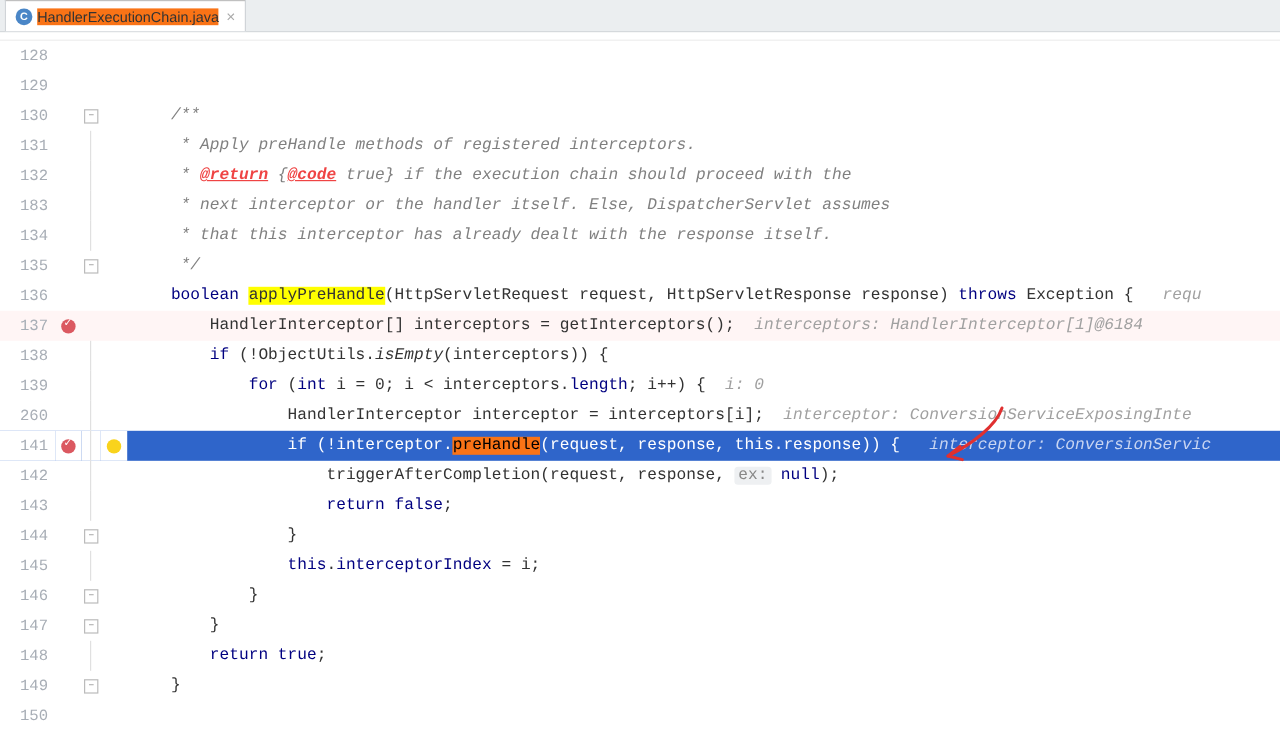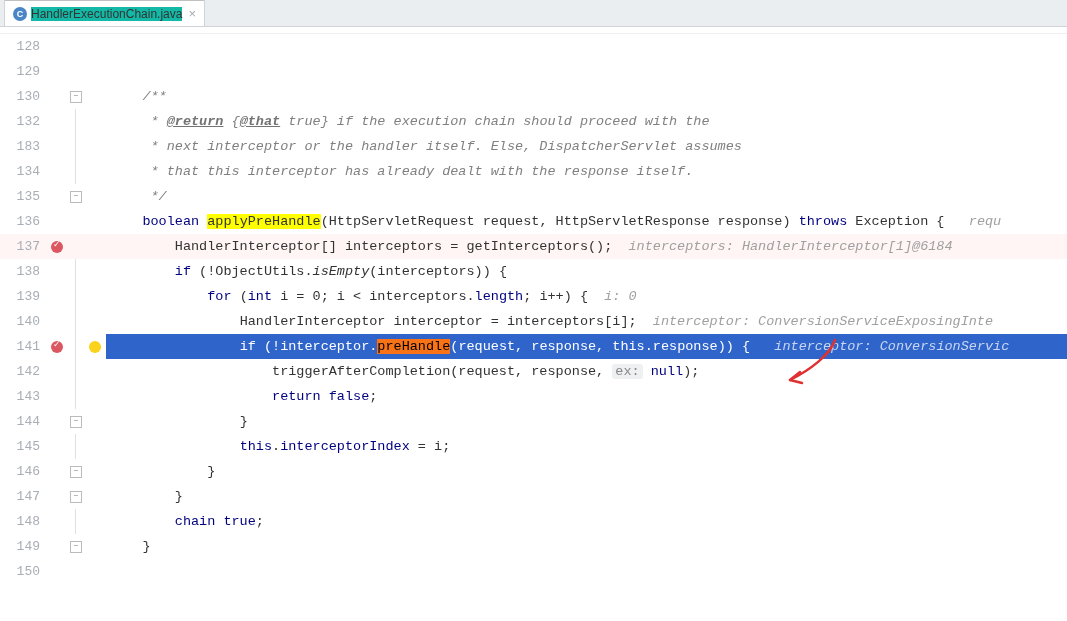--- a/index.html
+++ b/index.html
@@ -38,21 +38,21 @@
     border-radius: 50%;
     display: inline-flex;
     align-items: center;
     justify-content: center;
     color: #fff;
     font-size: 9px;
     font-weight: bold;
     margin-right: 4px;
   }
   .tab-label {
-    background: #14b8a6;
+    background: #f97316;
   }
   .tab-close {
     margin-left: 6px;
     color: #aaa;
     font-size: 13px;
     cursor: pointer;
   }
   .editor-row {
     display: flex;
     align-items: stretch;
@@ -147,21 +147,21 @@
   .selected-row .kw { color: #fff; }
   .selected-row .hint { color: #c8d5f2; font-style: italic; }
   .row-light { background: #fff5f5; align-items: center; }
   .hintbox {
     background: #eef0f2;
     border-radius: 3px;
     padding: 0 3px;
     font-style: normal;
     color: #888;
   }
-  .docTag { font-style: italic; text-decoration: underline; font-weight:bold; color:#737373;}
+  .docTag { font-style: italic; text-decoration: underline; font-weight:bold; color:#ef4444;}
   .arrow-svg {
     position: absolute;
     pointer-events: none;
   }
   .top-line {
     height: 6px;
     background: #fff;
     border-bottom: 1px solid #eee;
   }
 </style>
@@ -198,29 +198,38 @@
 <div class="editor-row">
   <div class="gutter-linenums">130</div>
   <div class="gutter-breakpoints"></div>
   <div class="gutter-fold">
         <div class="fold-toggle">−</div>
       </div>
   <div class="gutter-icons"></div>
   <div class="code">    <span class="comment">/**</span></div>
 </div>
 
+<div class="editor-row">
+  <div class="gutter-linenums">131</div>
+  <div class="gutter-breakpoints"></div>
+  <div class="gutter-fold">
+        <div class="fold-line"></div>
+      </div>
+  <div class="gutter-icons"></div>
+  <div class="code">    <span class="comment"> * Apply preHandle methods of registered interceptors.</span></div>
+</div>
 
 <div class="editor-row">
   <div class="gutter-linenums">132</div>
   <div class="gutter-breakpoints"></div>
   <div class="gutter-fold">
         <div class="fold-line"></div>
       </div>
   <div class="gutter-icons"></div>
-  <div class="code">    <span class="comment"><span> * </span><span class="docTag">@return</span><span> {</span><span class="docTag">@that</span><span> true} if the execution chain should proceed with the</span></span></div>
+  <div class="code">    <span class="comment"><span> * </span><span class="docTag">@return</span><span> {</span><span class="docTag">@code</span><span> true} if the execution chain should proceed with the</span></span></div>
 </div>
 
 <div class="editor-row">
   <div class="gutter-linenums">183</div>
   <div class="gutter-breakpoints"></div>
   <div class="gutter-fold">
         <div class="fold-line"></div>
       </div>
   <div class="gutter-icons"></div>
   <div class="code">    <span class="comment"> * next interceptor or the handler itself. Else, DispatcherServlet assumes</span></div>
@@ -280,21 +289,21 @@
   <div class="gutter-linenums">139</div>
   <div class="gutter-breakpoints"></div>
   <div class="gutter-fold">
         <div class="fold-line"></div>
       </div>
   <div class="gutter-icons"></div>
   <div class="code">            <span class="kw">for</span><span> (</span><span class="kw">int</span><span> i = 0; i &lt; interceptors.</span><span class="kw">length</span><span>; i++) {  </span><span class="hint">i: 0</span></div>
 </div>
 
 <div class="editor-row">
-  <div class="gutter-linenums">140</div>
+  <div class="gutter-linenums">260</div>
   <div class="gutter-breakpoints"></div>
   <div class="gutter-fold">
         <div class="fold-line"></div>
       </div>
   <div class="gutter-icons"></div>
   <div class="code">                <span>HandlerInterceptor interceptor = interceptors[i];  </span><span class="hint">interceptor: ConversionServiceExposingInte</span></div>
 </div>
 
 <div class="editor-row selected-row">
   <div class="gutter-linenums" style="background:#fff">141</div>
@@ -370,21 +379,21 @@
   <div class="code">        <span>}</span></div>
 </div>
 
 <div class="editor-row">
   <div class="gutter-linenums">148</div>
   <div class="gutter-breakpoints"></div>
   <div class="gutter-fold">
         <div class="fold-line"></div>
       </div>
   <div class="gutter-icons"></div>
-  <div class="code">        <span class="kw">chain true</span><span>;</span></div>
+  <div class="code">        <span class="kw">return true</span><span>;</span></div>
 </div>
 
 <div class="editor-row">
   <div class="gutter-linenums">149</div>
   <div class="gutter-breakpoints"></div>
   <div class="gutter-fold">
         <div class="fold-toggle">−</div>
       </div>
   <div class="gutter-icons"></div>
   <div class="code">    <span>}</span></div>

